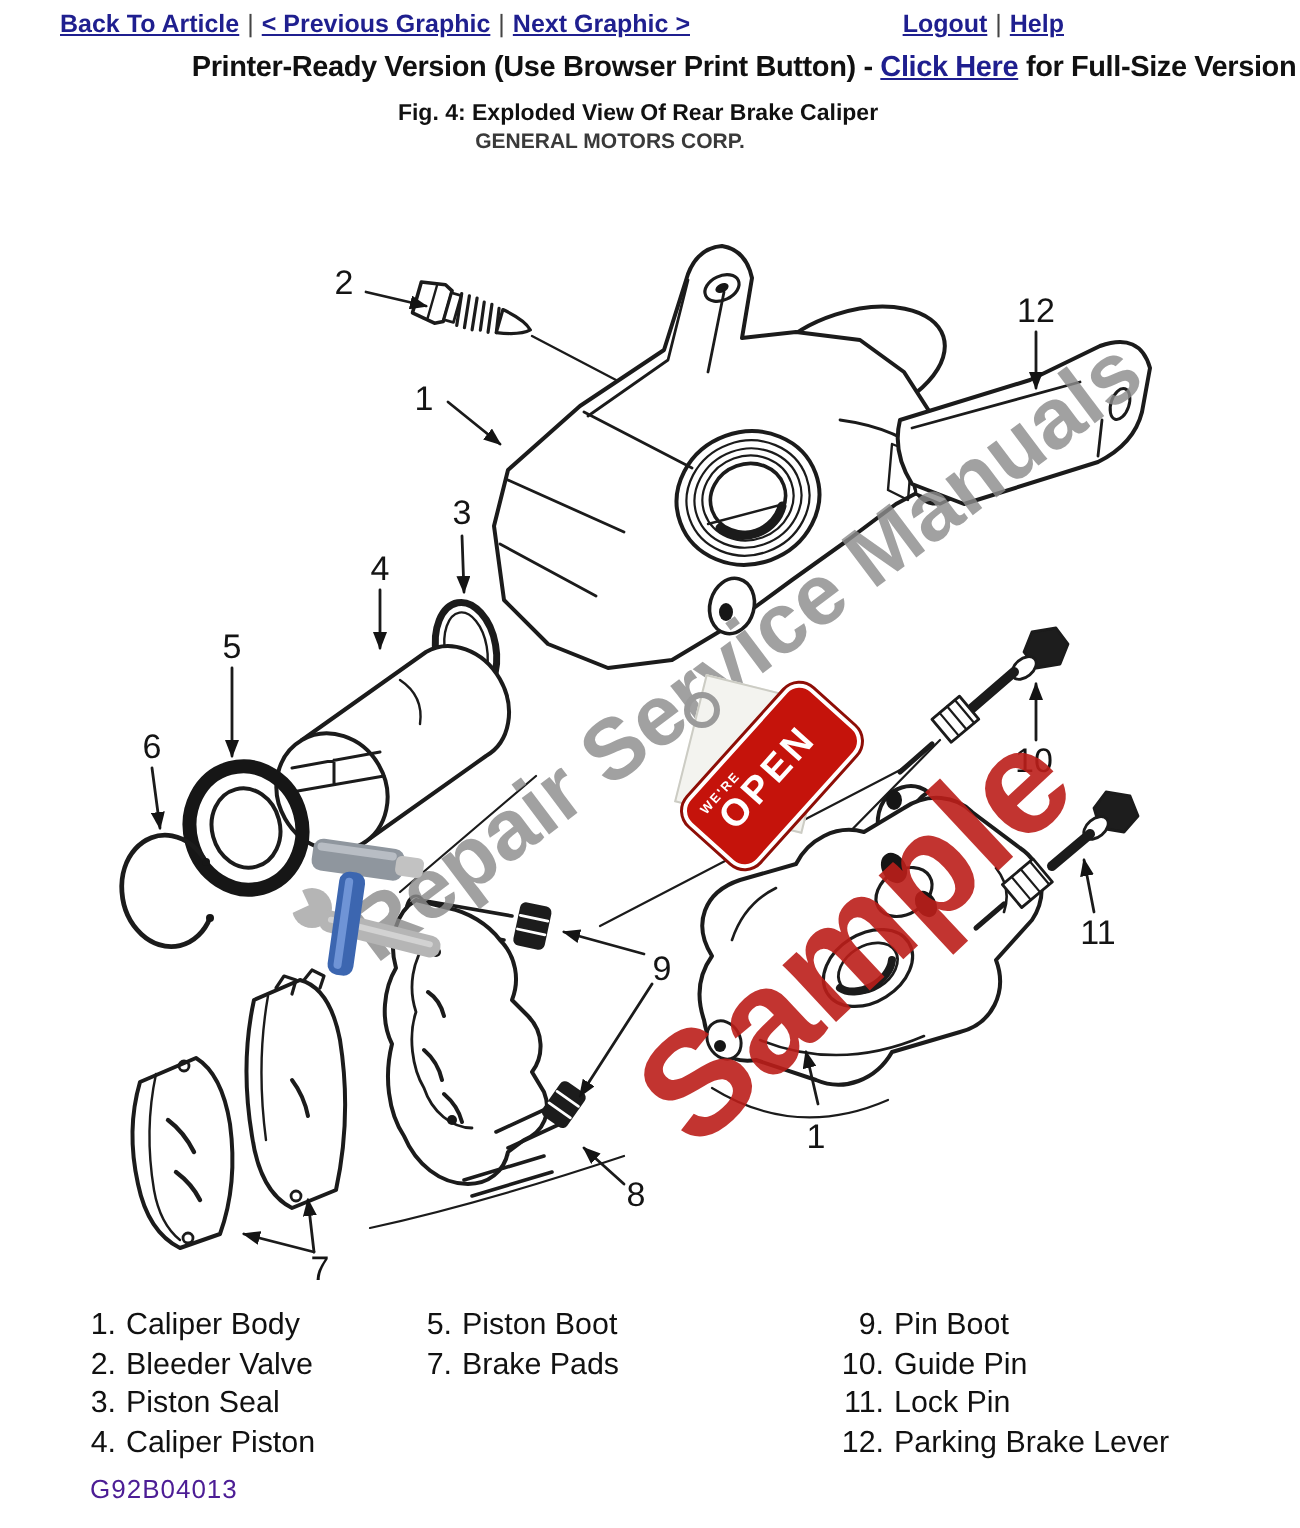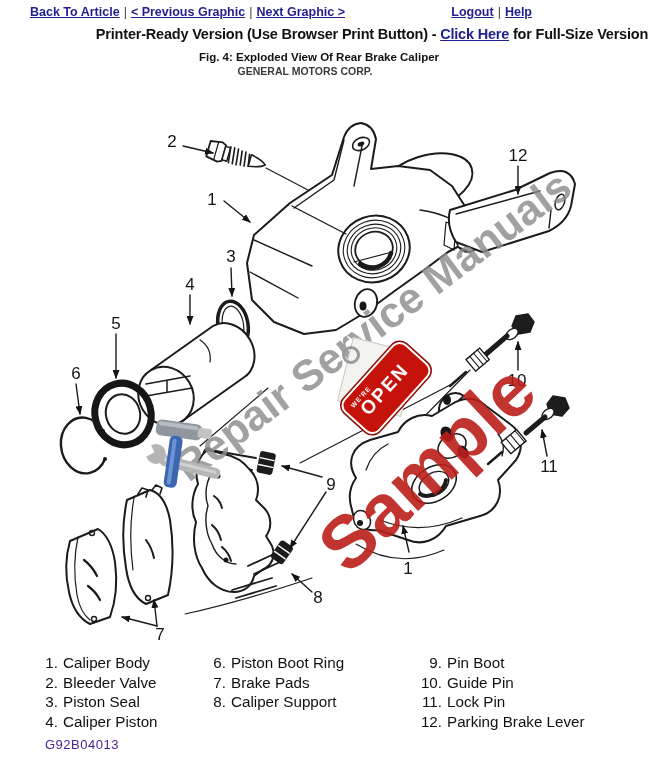--- a/index.html
+++ b/index.html
@@ -272,23 +272,22 @@
 
 <div class="wm-sample">Sample</div>
 
 <div class="parts col1">
   <div><span class="num">1.</span><span>Caliper Body</span></div>
   <div><span class="num">2.</span><span>Bleeder Valve</span></div>
   <div><span class="num">3.</span><span>Piston Seal</span></div>
   <div><span class="num">4.</span><span>Caliper Piston</span></div>
 </div>
 <div class="parts col2">
-  <div><span class="num">6.</span><span>Piston Boot Ring</span></div>
+  <div><span class="num">5.</span><span>Piston Boot</span></div>
   <div><span class="num">7.</span><span>Brake Pads</span></div>
-  <div><span class="num">8.</span><span>Caliper Support</span></div>
 </div>
 <div class="parts col3">
   <div><span class="num">9.</span><span>Pin Boot</span></div>
   <div><span class="num">10.</span><span>Guide Pin</span></div>
   <div><span class="num">11.</span><span>Lock Pin</span></div>
   <div><span class="num">12.</span><span>Parking Brake Lever</span></div>
 </div>
 
 <div class="code">G92B04013</div>
 

